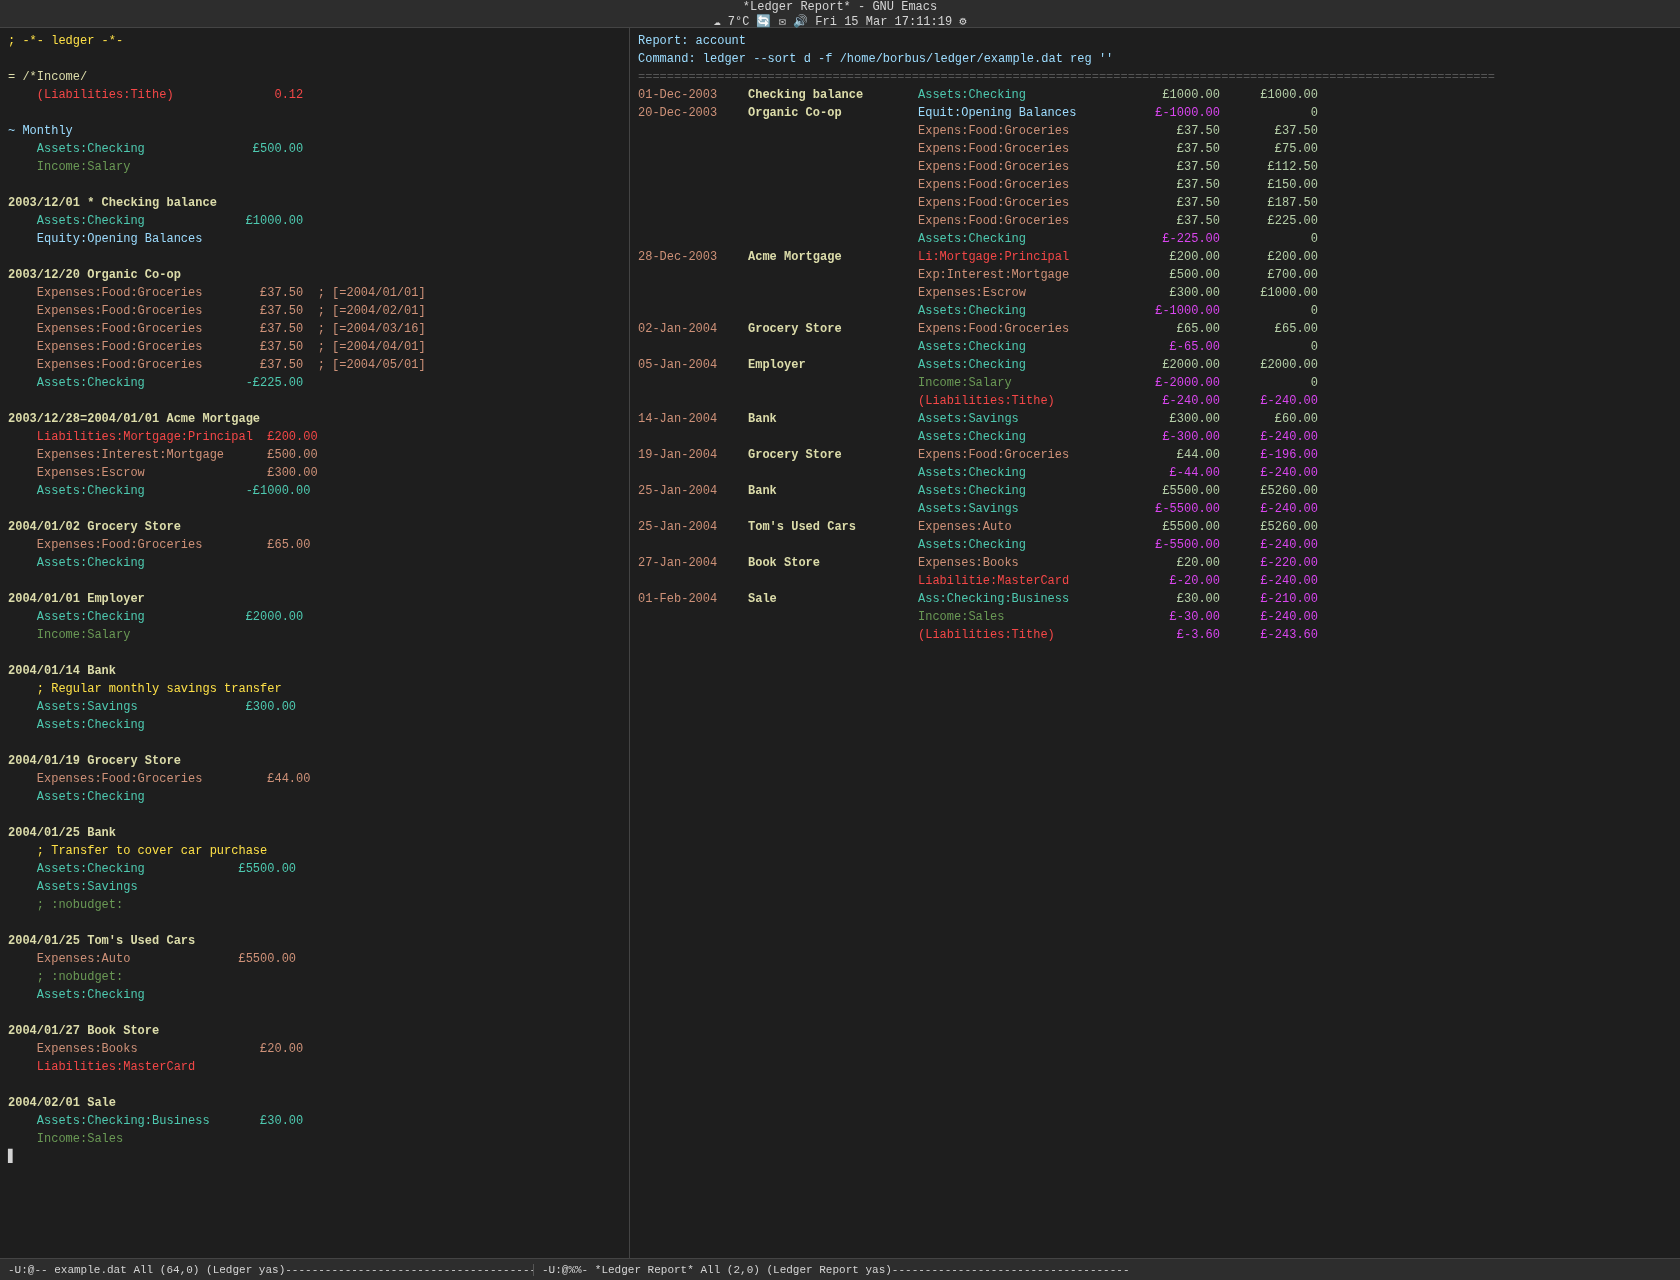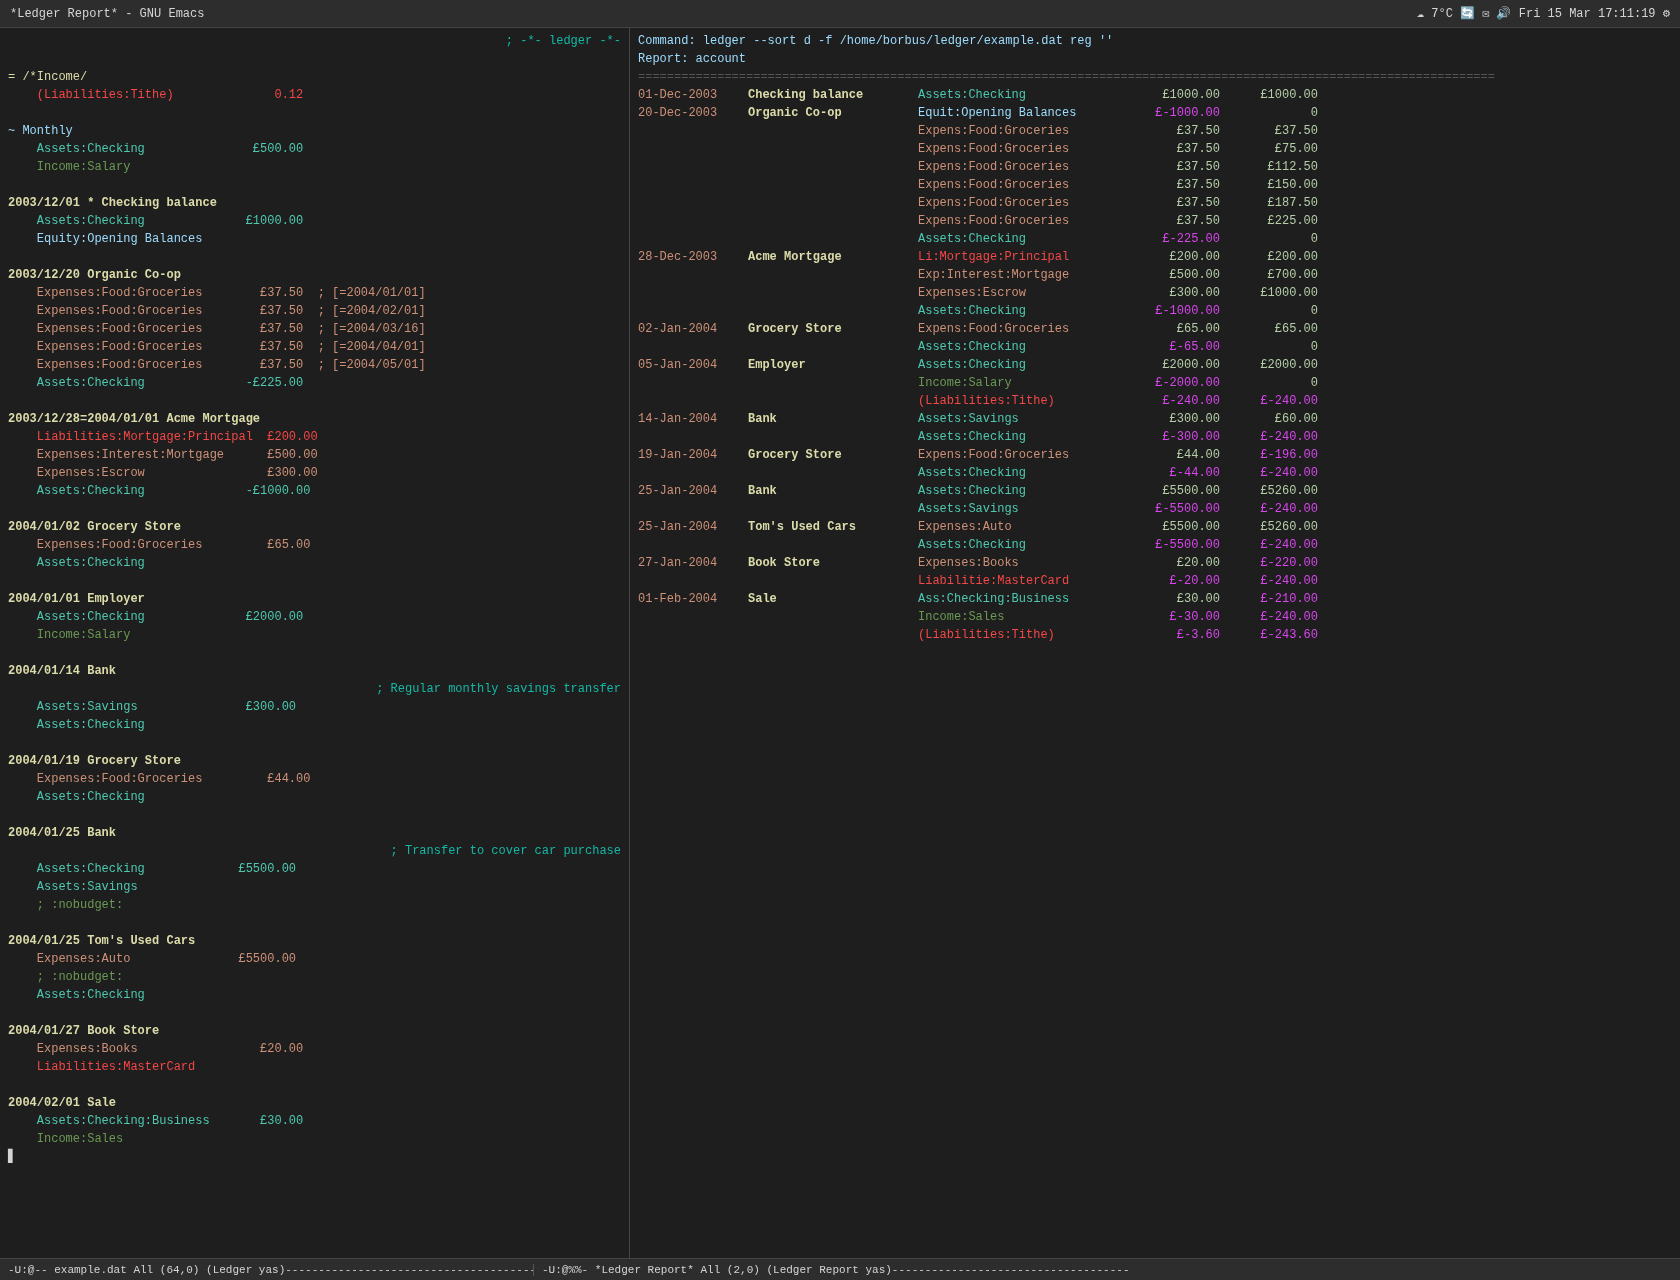--- a/index.html
+++ b/index.html
@@ -14,20 +14,21 @@
     }
     #title-bar {
       background: #2d2d2d;
       color: #d4d4d4;
       height: 28px;
       display: flex;
       align-items: center;
       justify-content: space-between;
       padding: 0 10px;
       border-bottom: 1px solid #444;
+      flex-direction: column;
     }
     #main-area {
       display: flex;
       height: calc(1280px - 28px - 22px);
     }
     #left-pane {
       width: 630px;
       background: #1e1e1e;
       border-right: 1px solid #444;
       overflow-y: auto;
@@ -56,21 +57,21 @@
       white-space: nowrap;
       overflow: hidden;
     }
     #status-right {
       flex: 1;
       padding: 0 8px;
       white-space: nowrap;
       overflow: hidden;
     }
     .line { white-space: pre; line-height: 1.5; }
-    .comment { color: #14b8a6; text-align: right; }
+    .comment { color: #fde047; }
     .keyword { color: #9cdcfe; }
     .desc { color: #dcdcaa; font-weight: bold; }
     .account-assets { color: #4ec9b0; }
     .account-liabilities { color: #f44747; }
     .account-expenses { color: #ce9178; }
     .account-income { color: #6a9955; }
     .account-equity { color: #9cdcfe; }
     .amount-pos { color: #b5cea8; }
     .amount-neg { color: #d946ef; }
     .tag { color: #6a9955; }
@@ -149,22 +150,22 @@
         <div class="line account-liabilities">    Liabilities:MasterCard</div>
         <div class="line ">&nbsp;</div>
         <div class="line desc">2004/02/01 Sale</div>
         <div class="line account-assets">    Assets:Checking:Business       £30.00</div>
         <div class="line account-income">    Income:Sales</div>
         <div class="line ">▋</div>
       </div>
   </div>
   <div id="right-pane">
     <div id="right-content">
+        <div class="line report-header">Report: account</div>
         <div class="line report-header">Command: ledger --sort d -f /home/borbus/ledger/example.dat reg ''</div>
-        <div class="line report-header">Report: account</div>
         <div class="line sep-line">=======================================================================================================================</div>
         <div style="display: flex; line-height: 1.5; white-space: pre;"><span style="width: 110px; min-width: 110px; color: rgb(206, 145, 120);">01-Dec-2003</span><span style="width: 170px; min-width: 170px; color: rgb(220, 220, 170); font-weight: bold;">Checking balance</span><span class="account-assets" style="width: 220px; min-width: 220px;">Assets:Checking</span><span class="amount-pos" style="width: 90px; min-width: 90px; text-align: right; padding-right: 8px;">£1000.00</span><span class="amount-pos" style="width: 90px; min-width: 90px; text-align: right;">£1000.00</span></div>
         <div style="display: flex; line-height: 1.5; white-space: pre;"><span style="width: 110px; min-width: 110px; color: rgb(206, 145, 120);">20-Dec-2003</span><span style="width: 170px; min-width: 170px; color: rgb(220, 220, 170); font-weight: bold;">Organic Co-op</span><span class="account-equity" style="width: 220px; min-width: 220px;">Equit:Opening Balances</span><span class="amount-neg" style="width: 90px; min-width: 90px; text-align: right; padding-right: 8px;">£-1000.00</span><span class="amount-pos" style="width: 90px; min-width: 90px; text-align: right;">0</span></div>
         <div style="display: flex; line-height: 1.5; white-space: pre;"><span style="width: 110px; min-width: 110px; color: rgb(206, 145, 120);">           </span><span style="width: 170px; min-width: 170px; color: rgb(220, 220, 170); font-weight: normal;"></span><span class="account-expenses" style="width: 220px; min-width: 220px;">Expens:Food:Groceries</span><span class="amount-pos" style="width: 90px; min-width: 90px; text-align: right; padding-right: 8px;">£37.50</span><span class="amount-pos" style="width: 90px; min-width: 90px; text-align: right;">£37.50</span></div>
         <div style="display: flex; line-height: 1.5; white-space: pre;"><span style="width: 110px; min-width: 110px; color: rgb(206, 145, 120);">           </span><span style="width: 170px; min-width: 170px; color: rgb(220, 220, 170); font-weight: normal;"></span><span class="account-expenses" style="width: 220px; min-width: 220px;">Expens:Food:Groceries</span><span class="amount-pos" style="width: 90px; min-width: 90px; text-align: right; padding-right: 8px;">£37.50</span><span class="amount-pos" style="width: 90px; min-width: 90px; text-align: right;">£75.00</span></div>
         <div style="display: flex; line-height: 1.5; white-space: pre;"><span style="width: 110px; min-width: 110px; color: rgb(206, 145, 120);">           </span><span style="width: 170px; min-width: 170px; color: rgb(220, 220, 170); font-weight: normal;"></span><span class="account-expenses" style="width: 220px; min-width: 220px;">Expens:Food:Groceries</span><span class="amount-pos" style="width: 90px; min-width: 90px; text-align: right; padding-right: 8px;">£37.50</span><span class="amount-pos" style="width: 90px; min-width: 90px; text-align: right;">£112.50</span></div>
         <div style="display: flex; line-height: 1.5; white-space: pre;"><span style="width: 110px; min-width: 110px; color: rgb(206, 145, 120);">           </span><span style="width: 170px; min-width: 170px; color: rgb(220, 220, 170); font-weight: normal;"></span><span class="account-expenses" style="width: 220px; min-width: 220px;">Expens:Food:Groceries</span><span class="amount-pos" style="width: 90px; min-width: 90px; text-align: right; padding-right: 8px;">£37.50</span><span class="amount-pos" style="width: 90px; min-width: 90px; text-align: right;">£150.00</span></div>
         <div style="display: flex; line-height: 1.5; white-space: pre;"><span style="width: 110px; min-width: 110px; color: rgb(206, 145, 120);">           </span><span style="width: 170px; min-width: 170px; color: rgb(220, 220, 170); font-weight: normal;"></span><span class="account-expenses" style="width: 220px; min-width: 220px;">Expens:Food:Groceries</span><span class="amount-pos" style="width: 90px; min-width: 90px; text-align: right; padding-right: 8px;">£37.50</span><span class="amount-pos" style="width: 90px; min-width: 90px; text-align: right;">£187.50</span></div>
         <div style="display: flex; line-height: 1.5; white-space: pre;"><span style="width: 110px; min-width: 110px; color: rgb(206, 145, 120);">           </span><span style="width: 170px; min-width: 170px; color: rgb(220, 220, 170); font-weight: normal;"></span><span class="account-expenses" style="width: 220px; min-width: 220px;">Expens:Food:Groceries</span><span class="amount-pos" style="width: 90px; min-width: 90px; text-align: right; padding-right: 8px;">£37.50</span><span class="amount-pos" style="width: 90px; min-width: 90px; text-align: right;">£225.00</span></div>
         <div style="display: flex; line-height: 1.5; white-space: pre;"><span style="width: 110px; min-width: 110px; color: rgb(206, 145, 120);">           </span><span style="width: 170px; min-width: 170px; color: rgb(220, 220, 170); font-weight: normal;"></span><span class="account-assets" style="width: 220px; min-width: 220px;">Assets:Checking</span><span class="amount-neg" style="width: 90px; min-width: 90px; text-align: right; padding-right: 8px;">£-225.00</span><span class="amount-pos" style="width: 90px; min-width: 90px; text-align: right;">0</span></div>

